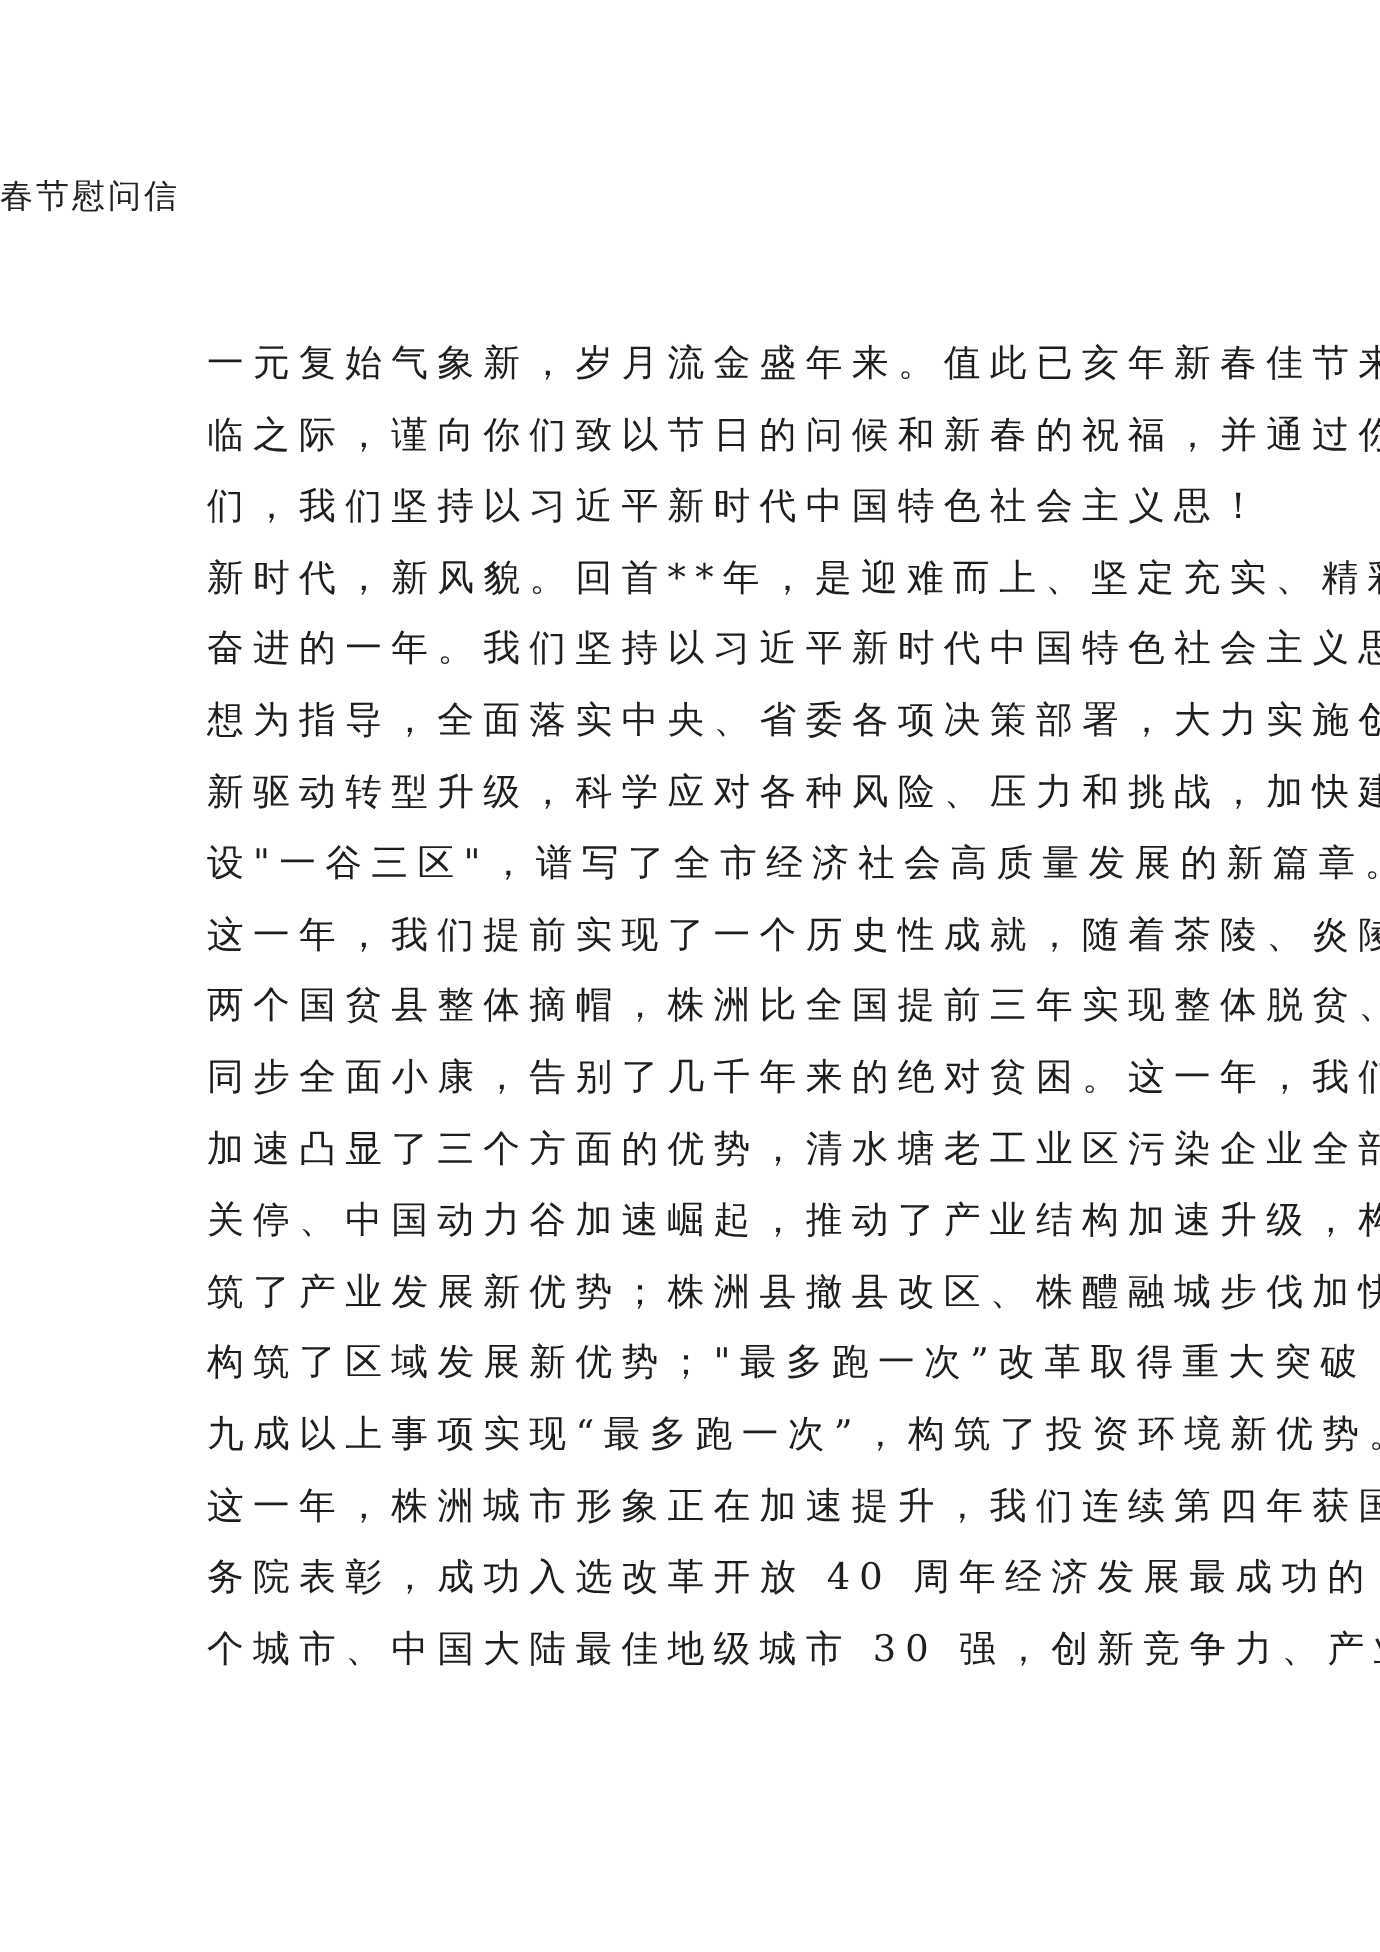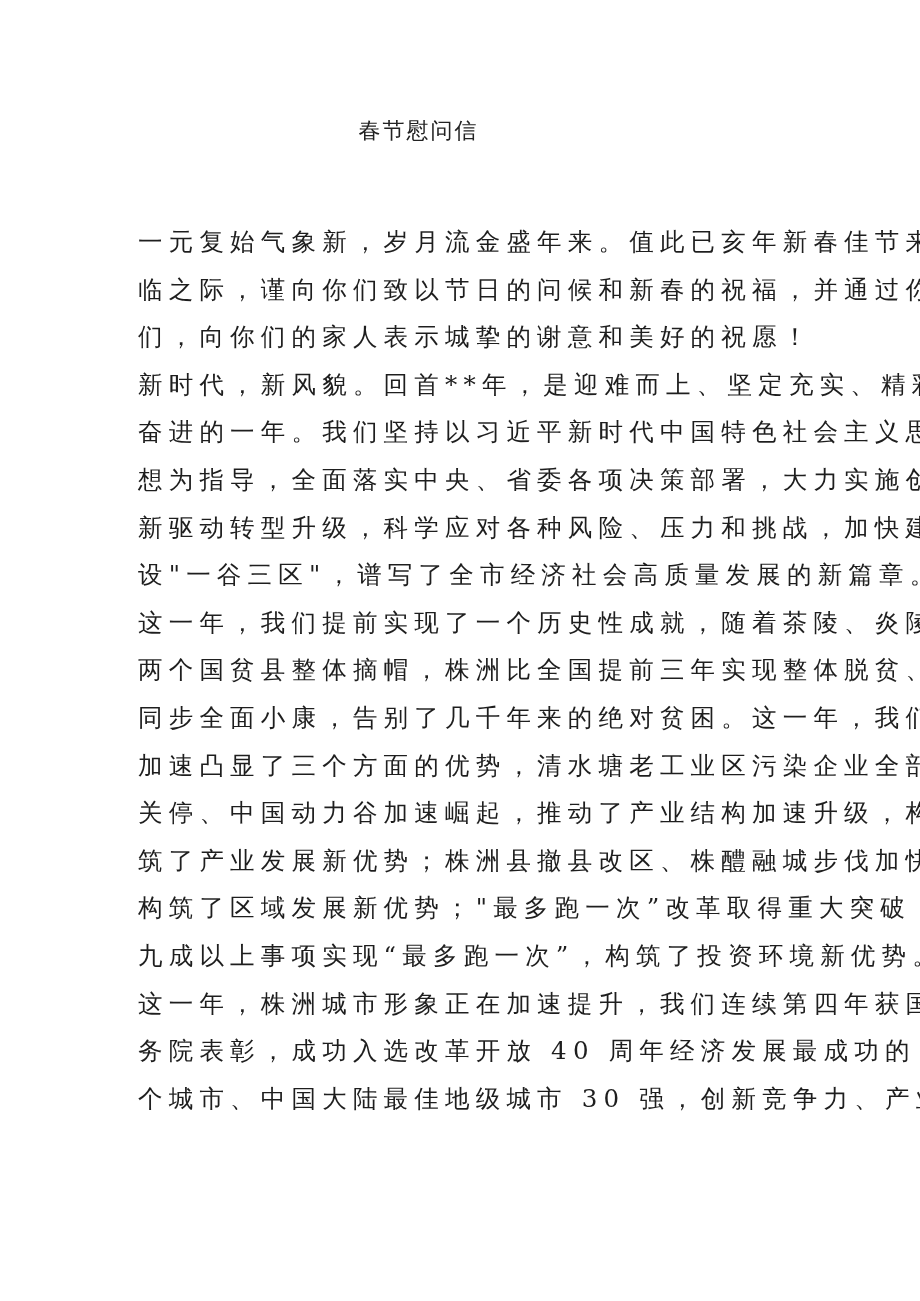--- a/index.html
+++ b/index.html
@@ -20,21 +20,20 @@
       left: 0; top: 0;
       width: 920px;
       height: 1301px;
       background: #ffffff;
     }
     .title {
       position: absolute;
       top: 116px;
       left: 0;
       width: 837px;
-      text-align: center;
       font-size: 22px;
       letter-spacing: 2px;
       line-height: 30px;
       color: #222;
       font-family: Liberation Serif, serif;
     }
     .body {
       position: absolute;
       left: 138px;
       top: 218px;
@@ -55,21 +54,21 @@
 </head>
 <body>
 
 <div class="page">
   <div class="title">春节慰问信</div>
 
   <div class="body">
     <p class="para">
       <span class="line">一元复始气象新，岁月流金盛年来。值此已亥年新春佳节来</span>
       <span class="line">临之际，谨向你们致以节日的问候和新春的祝福，并通过你</span>
-      <span class="line">们，向你们的家人表示城挚的谢意和美好的祝愿！</span>
+      <span class="line">们，我们坚持以习近平新时代中国特色社会主义思！</span>
     </p>
     <p class="para">
       <span class="line">新时代，新风貌。回首**年，是迎难而上、坚定充实、精彩</span>
       <span class="line">奋进的一年。我们坚持以习近平新时代中国特色社会主义思</span>
       <span class="line">想为指导，全面落实中央、省委各项决策部署，大力实施创</span>
       <span class="line">新驱动转型升级，科学应对各种风险、压力和挑战，加快建</span>
       <span class="line">设"一谷三区"，谱写了全市经济社会高质量发展的新篇章。</span>
       <span class="line">这一年，我们提前实现了一个历史性成就，随着茶陵、炎陵</span>
       <span class="line">两个国贫县整体摘帽，株洲比全国提前三年实现整体脱贫、</span>
       <span class="line">同步全面小康，告别了几千年来的绝对贫困。这一年，我们</span>

